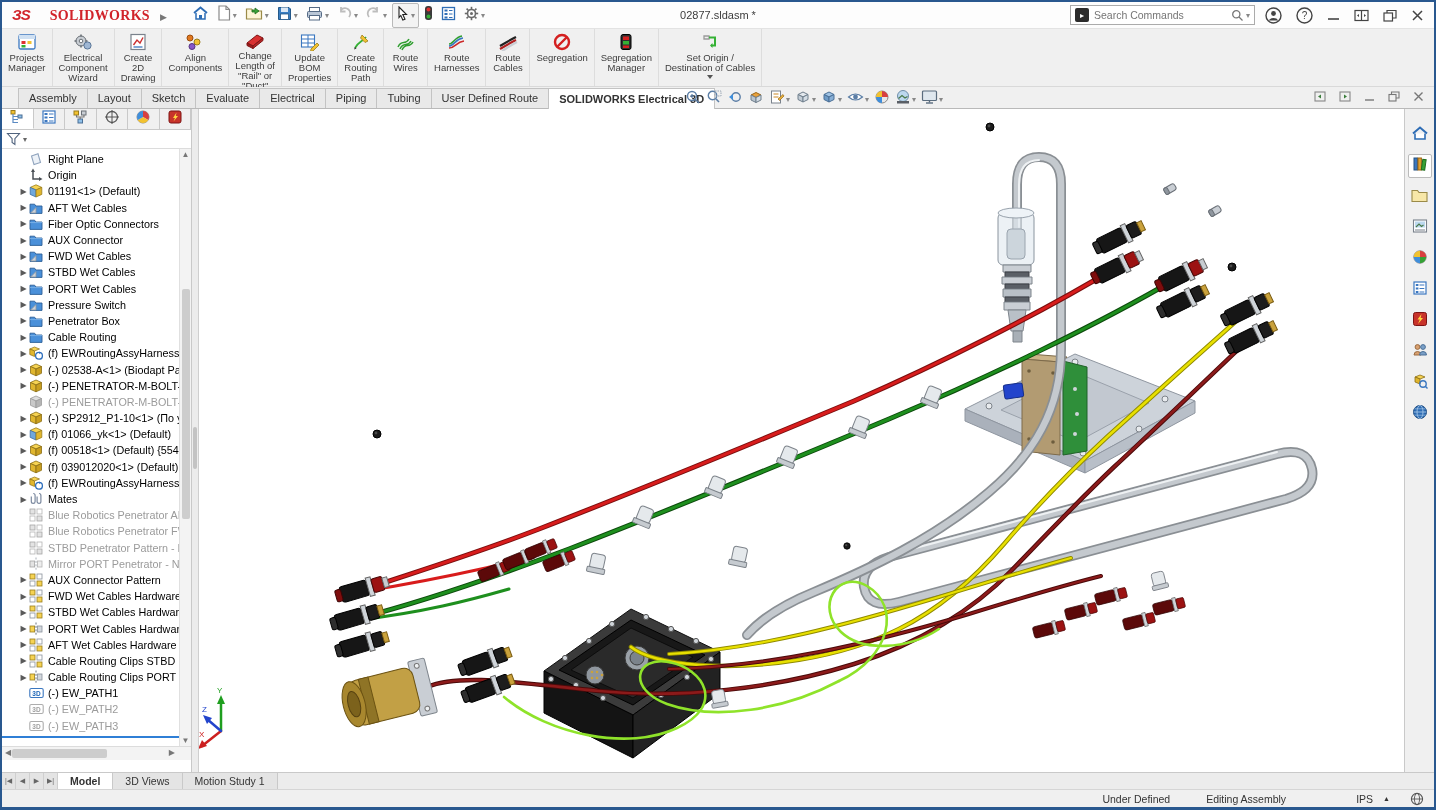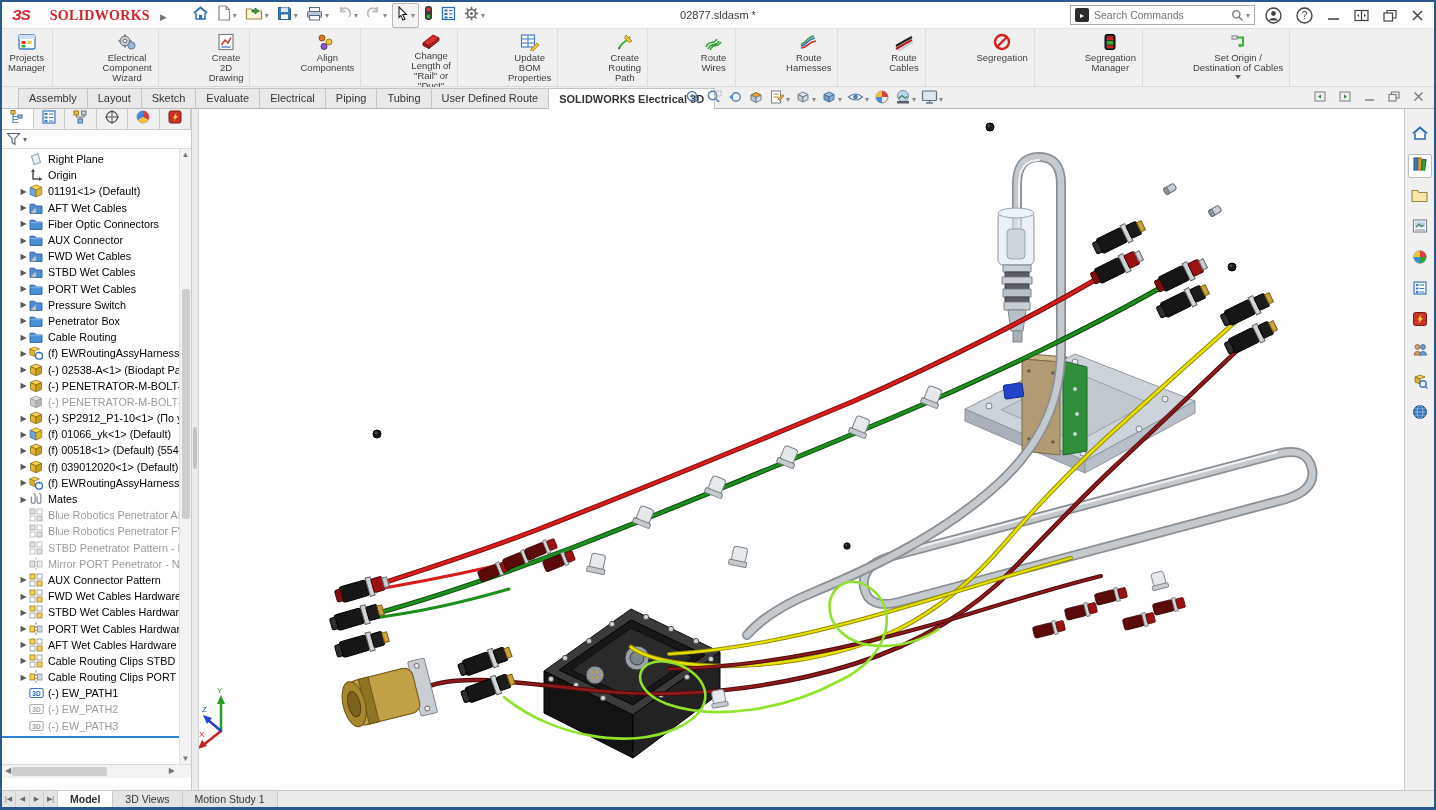--- a/index.html
+++ b/index.html
@@ -18,21 +18,21 @@
   .tb-btn .caret { font-size:8px; color:#888; margin-left:2px; }
   .tb-btn.boxed { border:1px solid #b9b9b9; background:#f3f3f3; }
   .tb-title { position:absolute; left:0; right:0; text-align:center; font-size:11px; color:#3c3c3c; pointer-events:none; }
   .tb-right { margin-left:auto; display:flex; align-items:center; gap:10px; padding-right:10px; z-index:2; }
   .searchbox { display:flex; align-items:center; border:1px solid #ababab; background:#fff; height:20px; width:185px; padding:0 4px; }
   .searchbox .prompt { width:14px; height:14px; background:#2b2b2b; color:#fff; font-size:8px; display:flex; align-items:center; justify-content:center; border-radius:2px; }
   .searchbox input { border:none; outline:none; flex:1; font-size:10.5px; margin-left:5px; color:#555; min-width:0; background:transparent; }
   .searchbox .caret { font-size:8px; color:#888; margin-left:2px; }
   .winctl { display:flex; align-items:center; gap:14px; color:#444; }
   
-  .ribbon { height:58px; background:#f0f0f0; border-bottom:1px solid #d9d9d9; display:flex; align-items:stretch; flex:0 0 58px;gap:44px; }
+  .ribbon { height:58px; background:#f0f0f0; border-bottom:1px solid #d9d9d9; display:flex; align-items:stretch; flex:0 0 58px; }
   .rbtn { display:flex; flex-direction:column; align-items:center; padding:3px 6px 1px; border-right:1px solid #ddd;
           min-width:44px; cursor:default; }
   .rbtn .ricon { height:20px; display:flex; align-items:center; justify-content:center; }
   .rbtn .rlabel { font-size:9.5px; line-height:10px; text-align:center; color:#3c3c3c; white-space:pre-line; margin-top:1px; }
   .rbtn .flyout { width:0; height:0; border-left:3.5px solid transparent; border-right:3.5px solid transparent; border-top:4px solid #555; margin-top:2px; }
   
   .tabrow { height:22px; background:#f0f0f0; display:flex; align-items:flex-end; position:relative; border-bottom:1px solid #b9b9b9; flex:0 0 22px; }
   .mtab { font-size:11px; color:#333; padding:3px 10px 4px; border:1px solid #c3c3c3; border-bottom:none; background:#e9e9e9; margin-right:-1px; white-space:nowrap; }
   .mtab.active { background:#fff; font-weight:bold; position:relative; top:1px; padding-top:4px; }
   .headsup { position:absolute; left:683px; top:2px; display:flex; align-items:center; gap:5px; }
@@ -1269,13 +1269,25 @@
     <div class="navbtn">◀</div>
     <div class="navbtn">▶</div>
     <div class="navbtn">▶|</div>
     <div id="doctabs" style="display:flex;">
         <div class="dtab active">Model</div>
         <div class="dtab">3D Views</div>
         <div class="dtab">Motion Study 1</div>
       </div>
   </div>
 
+  <div class="statusbar">
+    <div class="grow"></div>
+    <span class="sb-item">Under Defined</span>
+    <span class="sb-item" style="margin-right:70px;">Editing Assembly</span>
+    <span class="sb-units">IPS</span>
+    <span class="sb-caret">▲</span>
+    <svg class="sb-globe" width="14" height="14" viewBox="0 0 14 14">
+      <circle cx="7" cy="7" r="5.6" fill="none" stroke="#555" stroke-width="1.1"></circle>
+      <ellipse cx="7" cy="7" rx="2.6" ry="5.6" fill="none" stroke="#555" stroke-width="0.9"></ellipse>
+      <line x1="1.4" y1="7" x2="12.6" y2="7" stroke="#555" stroke-width="0.9"></line>
+    </svg>
+  </div>
 </div>
 
 </body></html>

